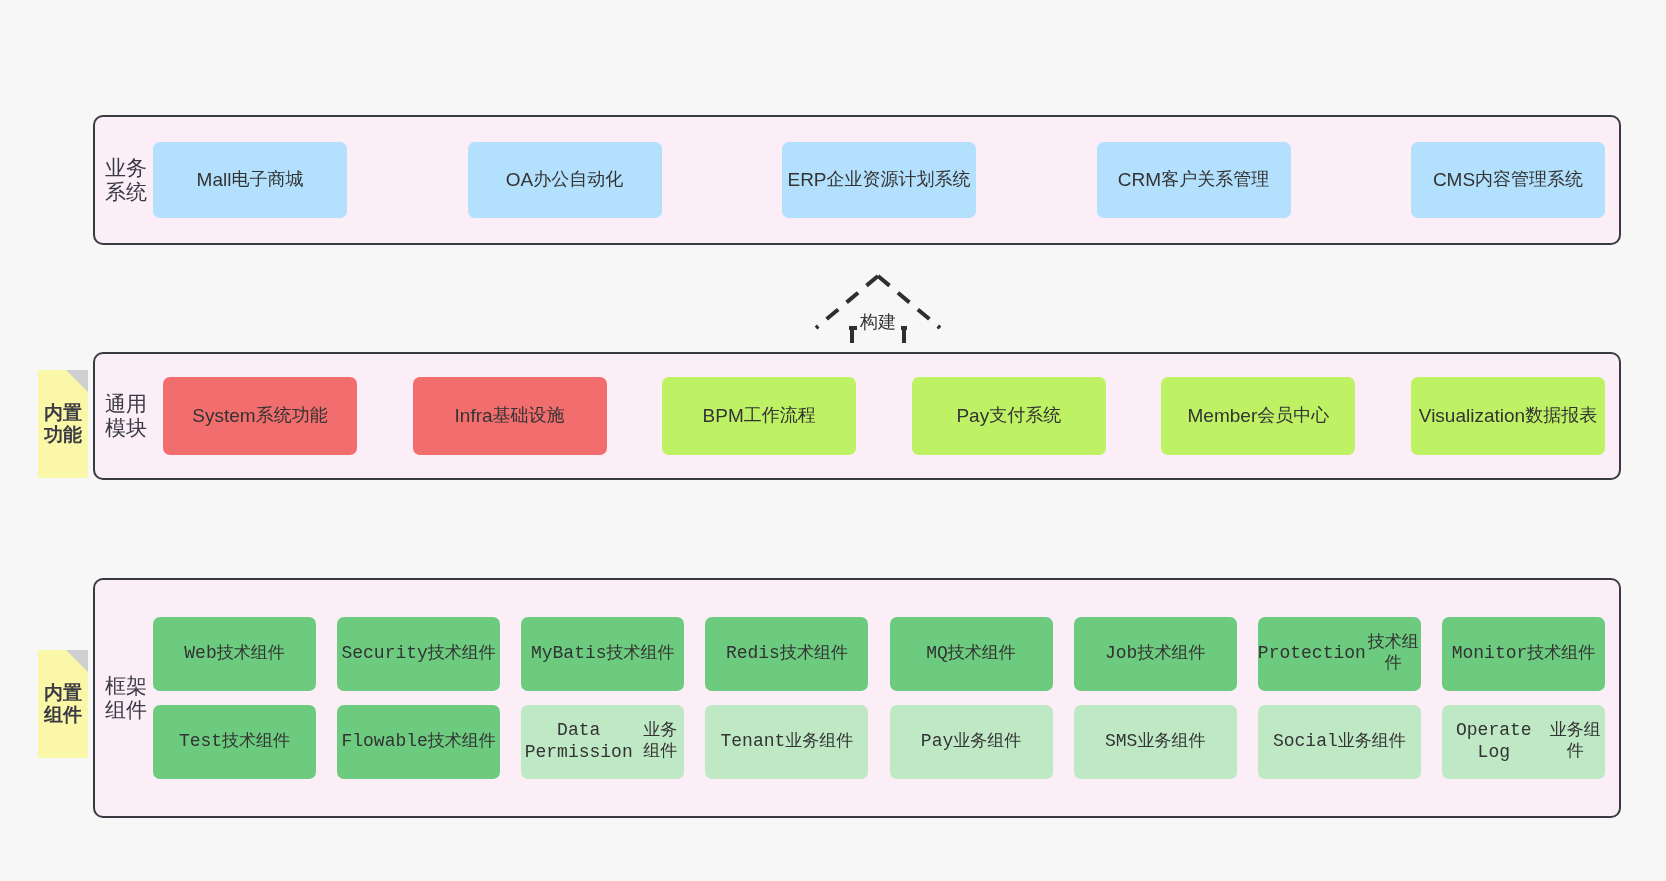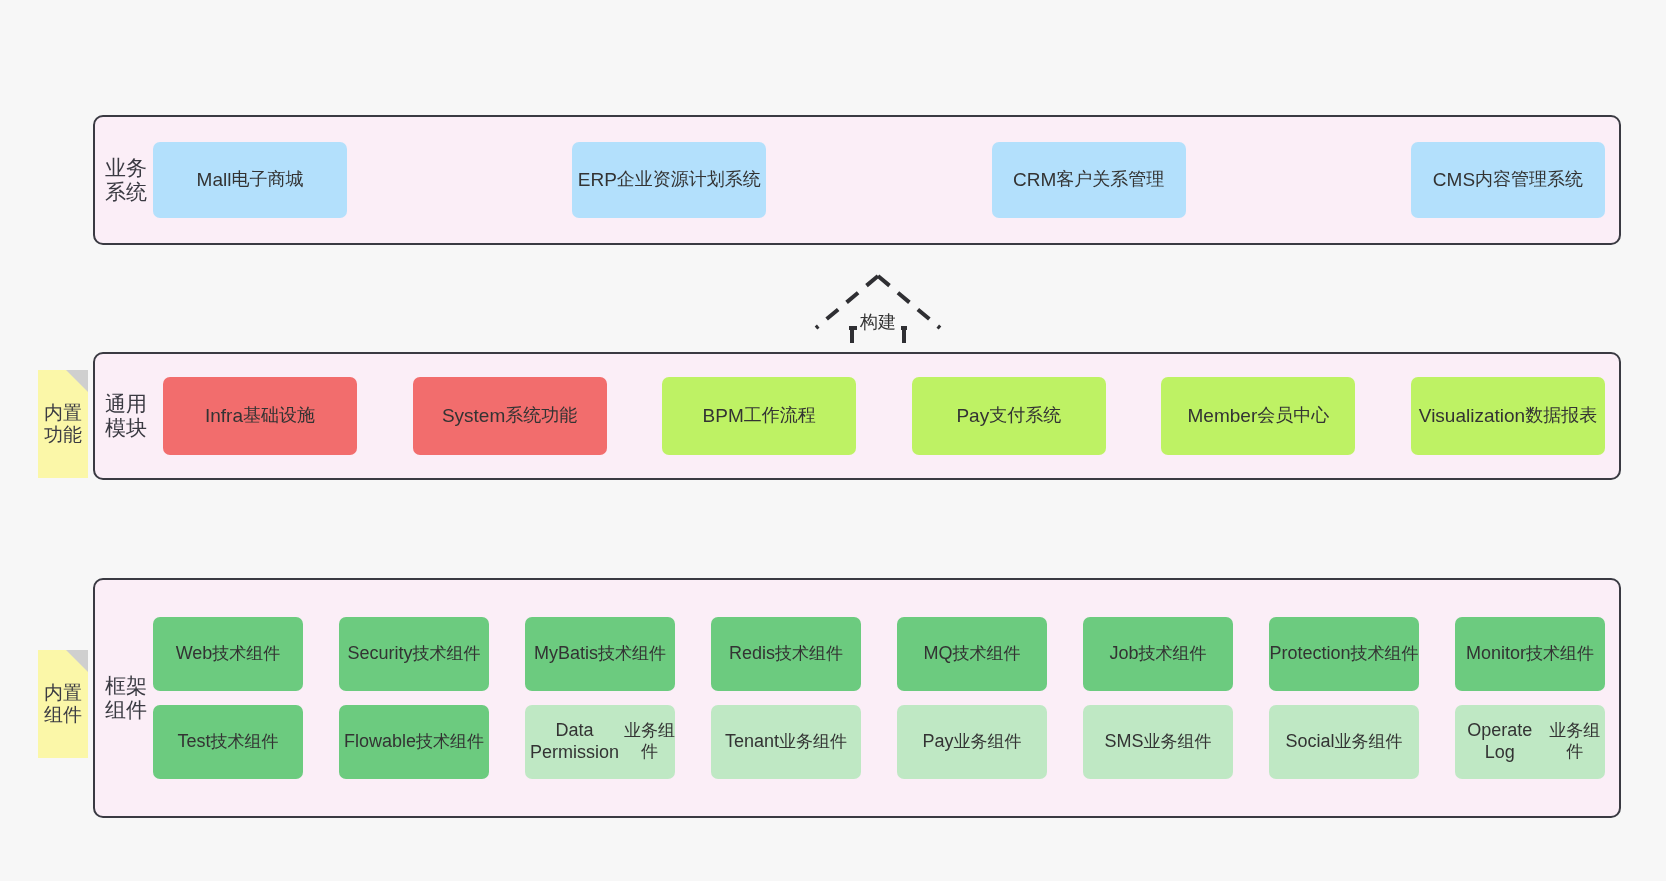--- a/index.html
+++ b/index.html
@@ -87,22 +87,23 @@
   
   .mod .node {
     width: 194px;
     height: 78px;
   }
   .mod .node.strong { background: #f26d6d; }
   .mod .node.soft   { background: #bef264; }
 
   
   .fw .node {
-    width: 150px;
+    width: 163px;
     height: 74px;
+    font-family: Liberation Mono, monospace;
   }
   .fw .node.tech { background: #6ccb7f; }
   .fw .node.biz2 { background: #bfe8c4; }
   .fw .node .t1 { font-size: 18px; }
   .fw .node .t2 { font-size: 17px; }
 
   
   .sticky {
     position: absolute;
     box-sizing: border-box;
@@ -110,20 +111,21 @@
     width: 50px;
     font-size: 19px;
     line-height: 1.14;
     color: #3a3a42;
     text-align: center;
     display: flex;
     align-items: center;
     justify-content: center;
     word-break: break-all;
     padding: 4px 2px;
+    font-weight: bold;
   }
   .sticky .fold {
     position: absolute;
     top: 0;
     right: 0;
     width: 0;
     height: 0;
     border-top: 22px solid #cfcfcf;
     border-left: 22px solid transparent;
   }
@@ -157,20 +159,24 @@
 <div class="canvas">
 
   <div class="layer biz" style="left:93px; top:115px; width:1528px; height:130px;">
     <div class="layer-label">业务系统</div>
     <div class="layer-body">
       <div class="node">
         <span class="t1">Mall</span>
         <span class="t2">电子商城</span>
       </div>
       <div class="node">
+        <span class="t1">OA</span>
+        <span class="t2">办公自动化</span>
+      </div>
+      <div class="node">
         <span class="t1">ERP</span>
         <span class="t2">企业资源计划系统</span>
       </div>
       <div class="node">
         <span class="t1">CRM</span>
         <span class="t2">客户关系管理</span>
       </div>
       <div class="node">
         <span class="t1">CMS</span>
         <span class="t2">内容管理系统</span>
@@ -189,26 +195,26 @@
 
   <div class="sticky" style="left:38px; top:370px; height:108px;">
     <span class="fold"></span>
     <span>内置功能</span>
   </div>
 
   <div class="layer mod" style="left:93px; top:352px; width:1528px; height:128px;gap:10px;">
     <div class="layer-label">通用模块</div>
     <div class="layer-body">
       <div class="node strong">
+        <span class="t1">System</span>
+        <span class="t2">系统功能</span>
+      </div>
+      <div class="node strong">
         <span class="t1">Infra</span>
         <span class="t2">基础设施</span>
-      </div>
-      <div class="node strong">
-        <span class="t1">System</span>
-        <span class="t2">系统功能</span>
       </div>
       <div class="node soft">
         <span class="t1">BPM</span>
         <span class="t2">工作流程</span>
       </div>
       <div class="node soft">
         <span class="t1">Pay</span>
         <span class="t2">支付系统</span>
       </div>
       <div class="node soft">

